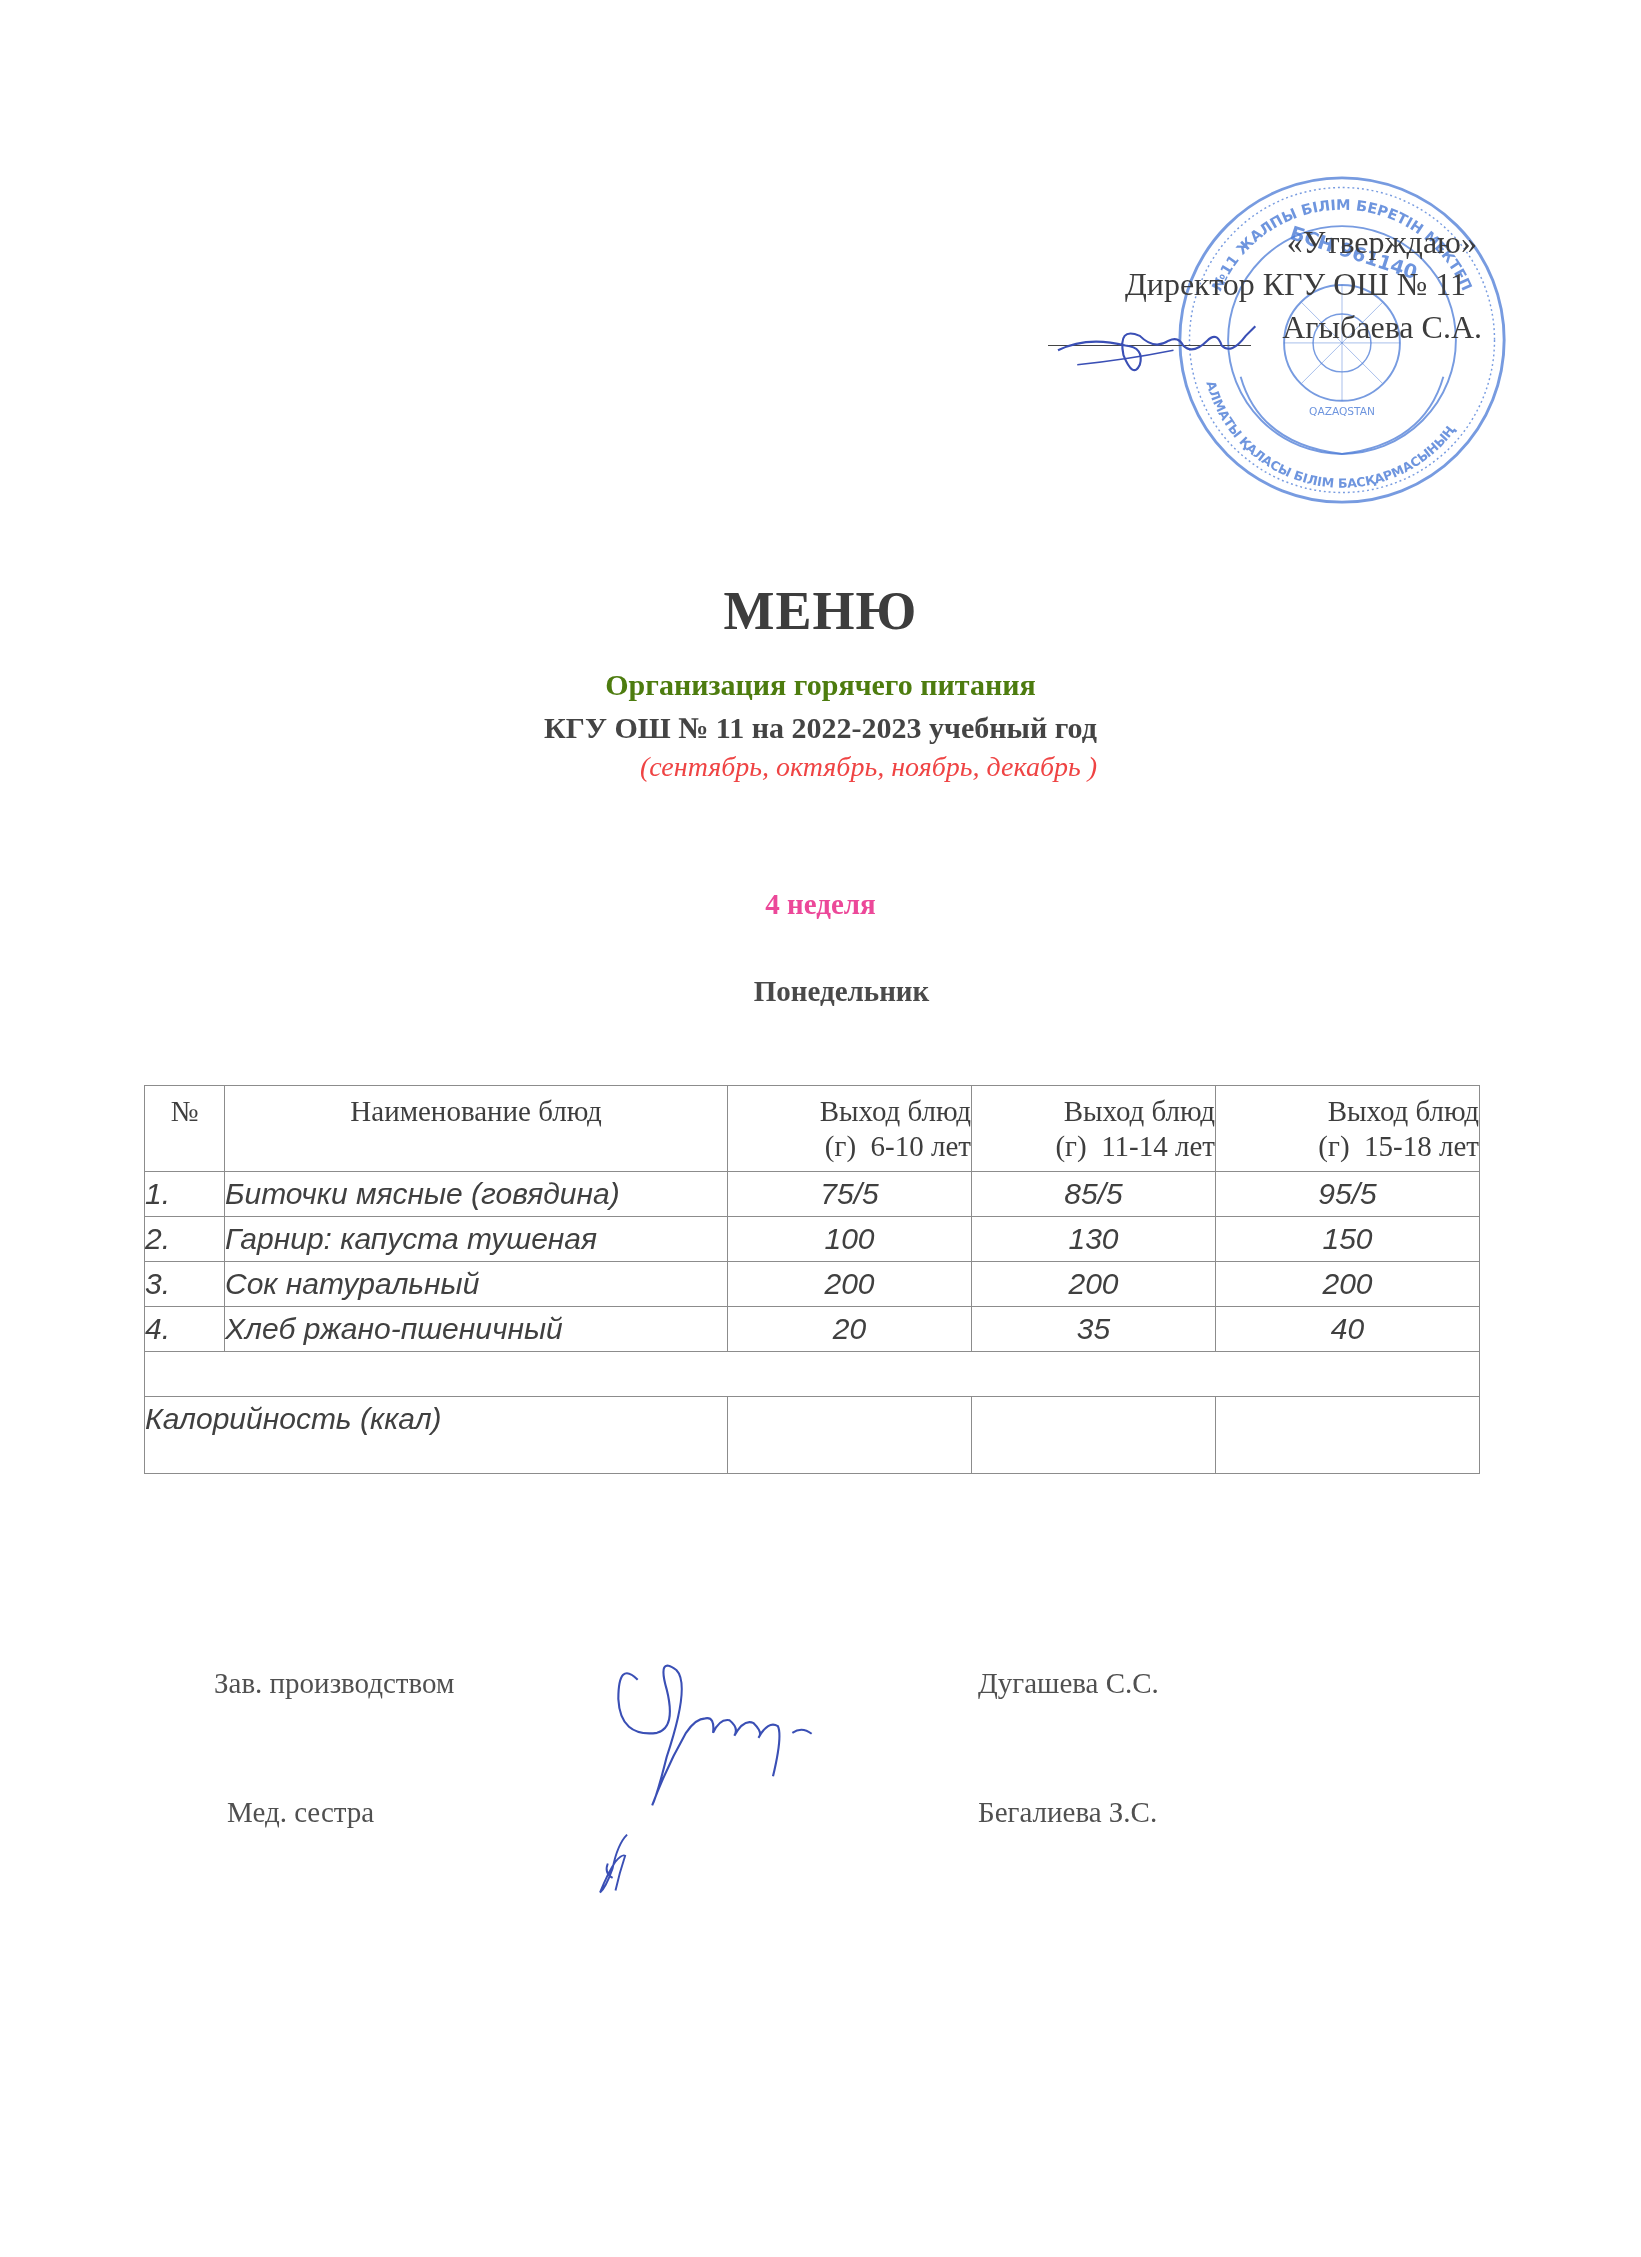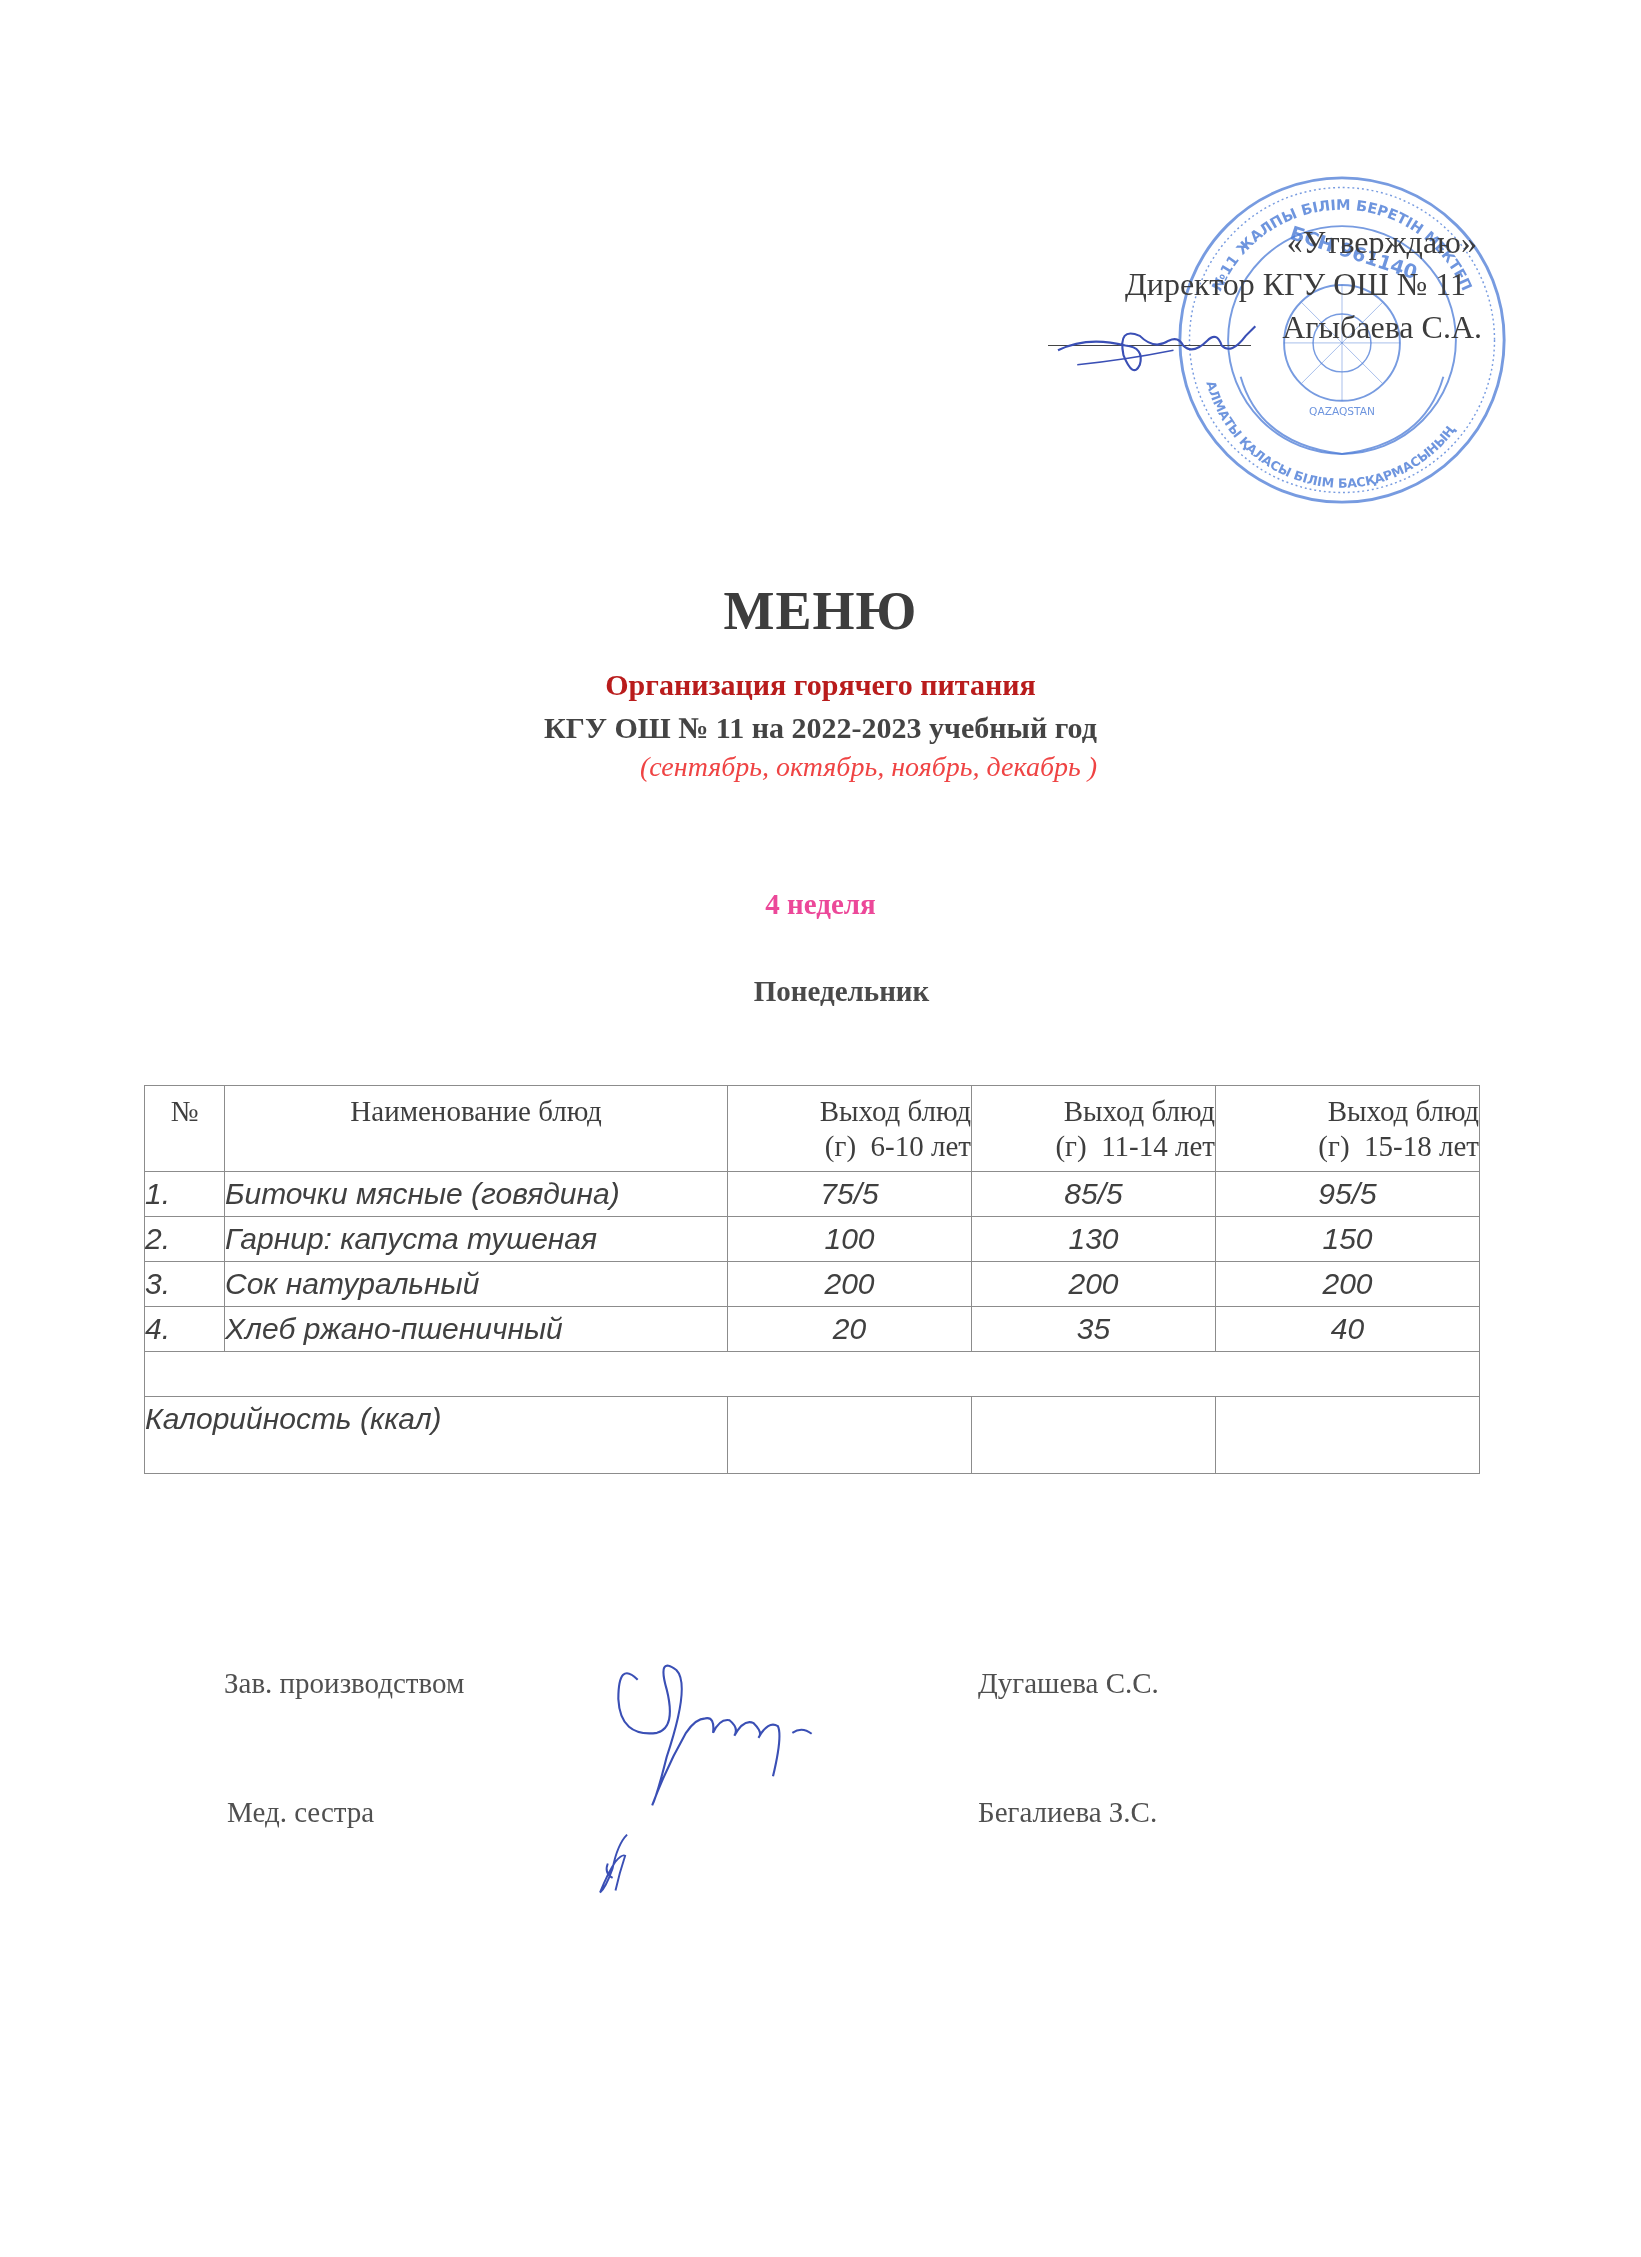--- a/index.html
+++ b/index.html
@@ -14,21 +14,21 @@
   .approve-line { right: 162px; font-size: 32px; line-height: 37px; color: #3c3c3c; white-space: nowrap; }
   .approve1 { top: 224px; right: 164px; }
   .approve2 { top: 266px; right: 175px; }
   .approve3 { top: 309px; right: 159px; }
   .sig-director { left: 1048px; top: 307px; width: 251px; height: 77px; }
   .sig-line { left: 1048px; top: 345px; width: 203px; height: 0; border-top: 1.9px solid #444; }
 
   
   .center { left: 0; width: 1641px; text-align: center; }
   .title { top: 580px; font-size: 54px; font-weight: bold; color: #3d3d3d; letter-spacing: 1px; }
-  .subtitle1 { top: 668px; font-size: 30px; font-weight: bold; color: #b91c1c; }
+  .subtitle1 { top: 668px; font-size: 30px; font-weight: bold; color: #4d7c0f; }
   .subtitle2 { top: 711px; font-size: 30px; font-weight: bold; color: #444; }
   .subtitle3 { top: 751px; font-size: 28px; font-style: italic; color: #ef4444; padding-left: 48px; }
   .week { top: 888px; font-size: 29px; font-weight: bold; color: #ec4899; }
   .weekday { top: 975px; font-size: 29px; font-weight: bold; color: #4a4a4a; padding-left: 21px; }
 
   
   table.menu {
     position: absolute; left: 144px; top: 1085px; width: 1335px;
     border-collapse: collapse; table-layout: fixed;
   }
@@ -43,21 +43,21 @@
   td { font-family: "Liberation Sans", sans-serif; font-style: italic; font-size: 30px; color: #404040; height: 44px; }
   td.num { padding-left: 9.7px; }
   td.name { padding-left: 7.7px; white-space: nowrap; }
   td.val { text-align: center; }
   tr.empty td { height: 44px; }
   tr.cal td { height: 71px; vertical-align: top; padding-top: 5px; }
   td.cal-label { padding-left: 9.7px; }
 
   
   .role { font-size: 29px; color: #505050; }
-  .role1 { left: 224px; top: 1667px; text-align: center; }
+  .role1 { left: 214px; top: 1667px; text-align: center; }
   .role2 { left: 227px; top: 1796px; }
   .person { font-size: 29px; color: #505050; }
   .person1 { left: 978px; top: 1667px; }
   .person2 { left: 978px; top: 1796px; }
   .sig1 { left: 599px; top: 1641px; width: 319px; height: 174px; }
   .sig2 { left: 386px; top: 1815px; width: 270px; height: 97px; }
 </style>
 </head>
 <body>
 

